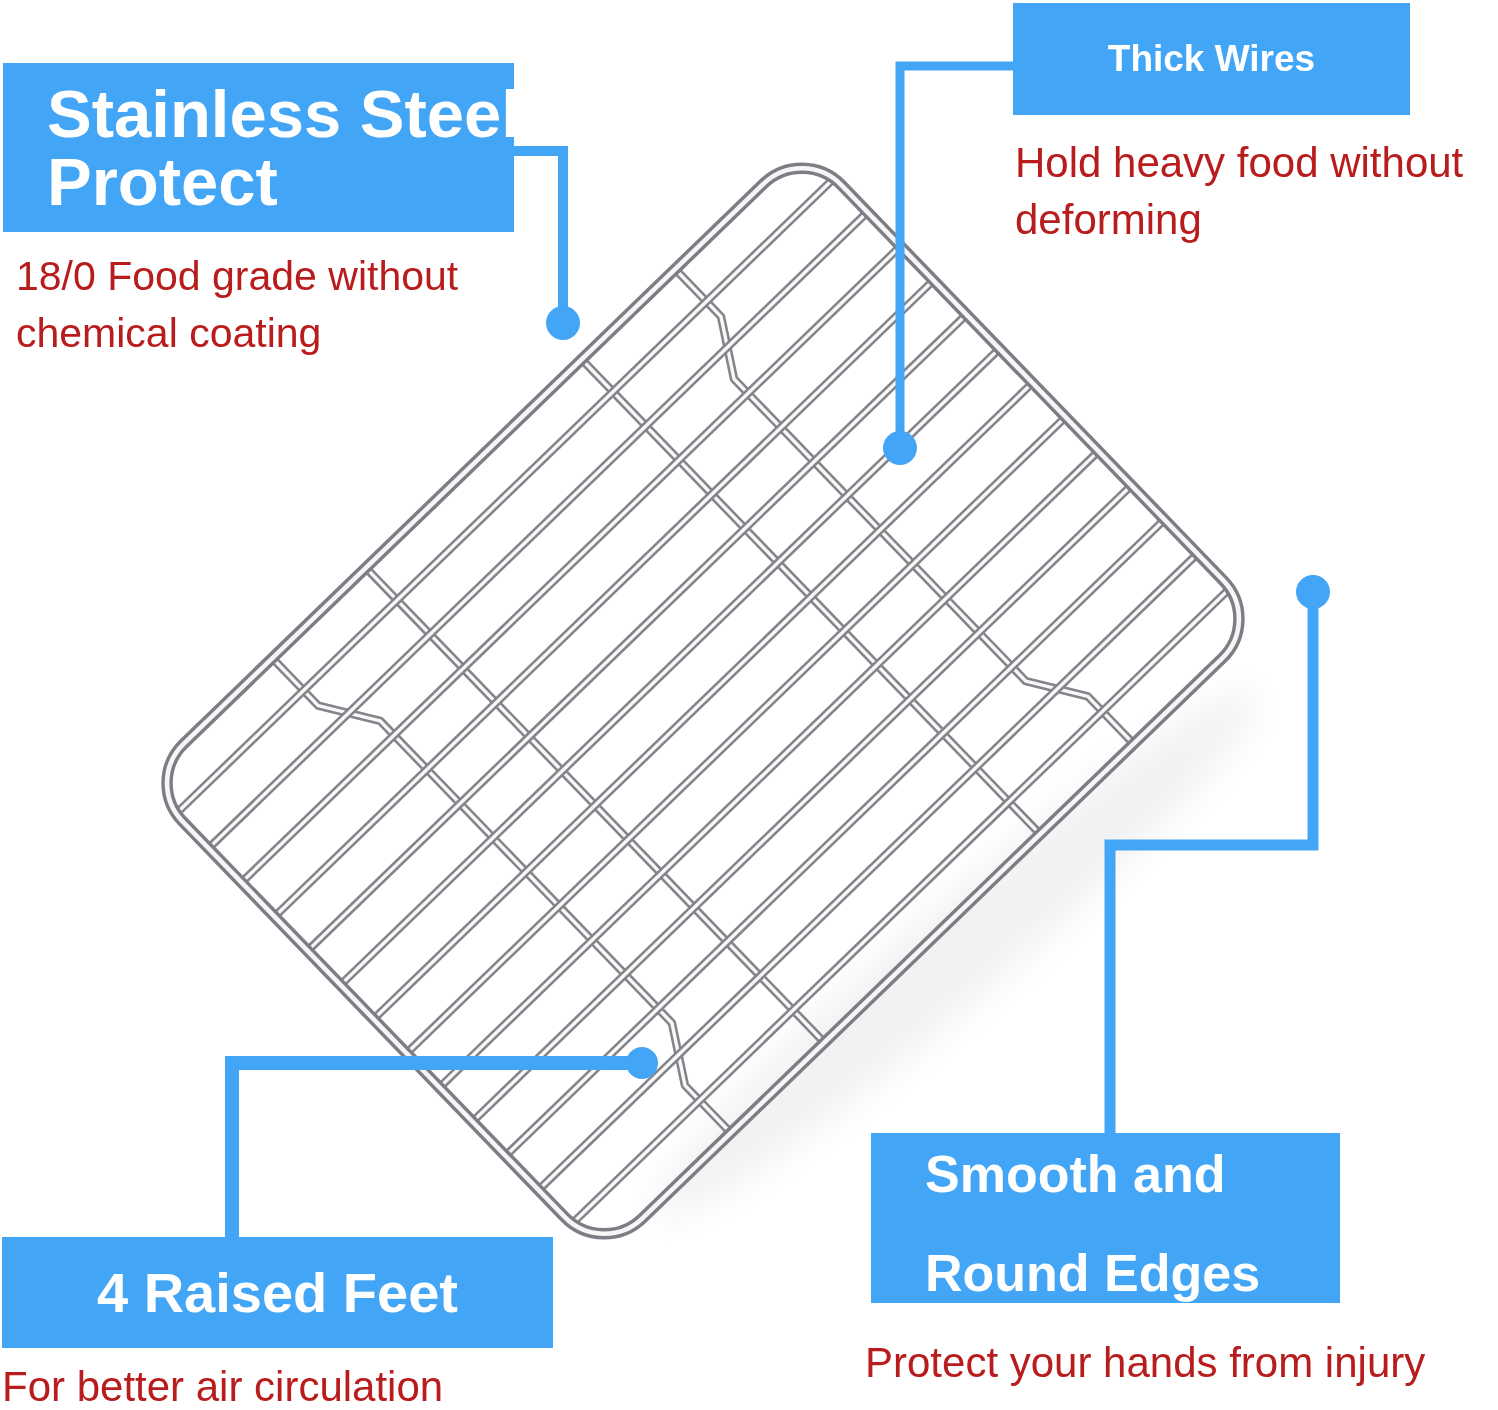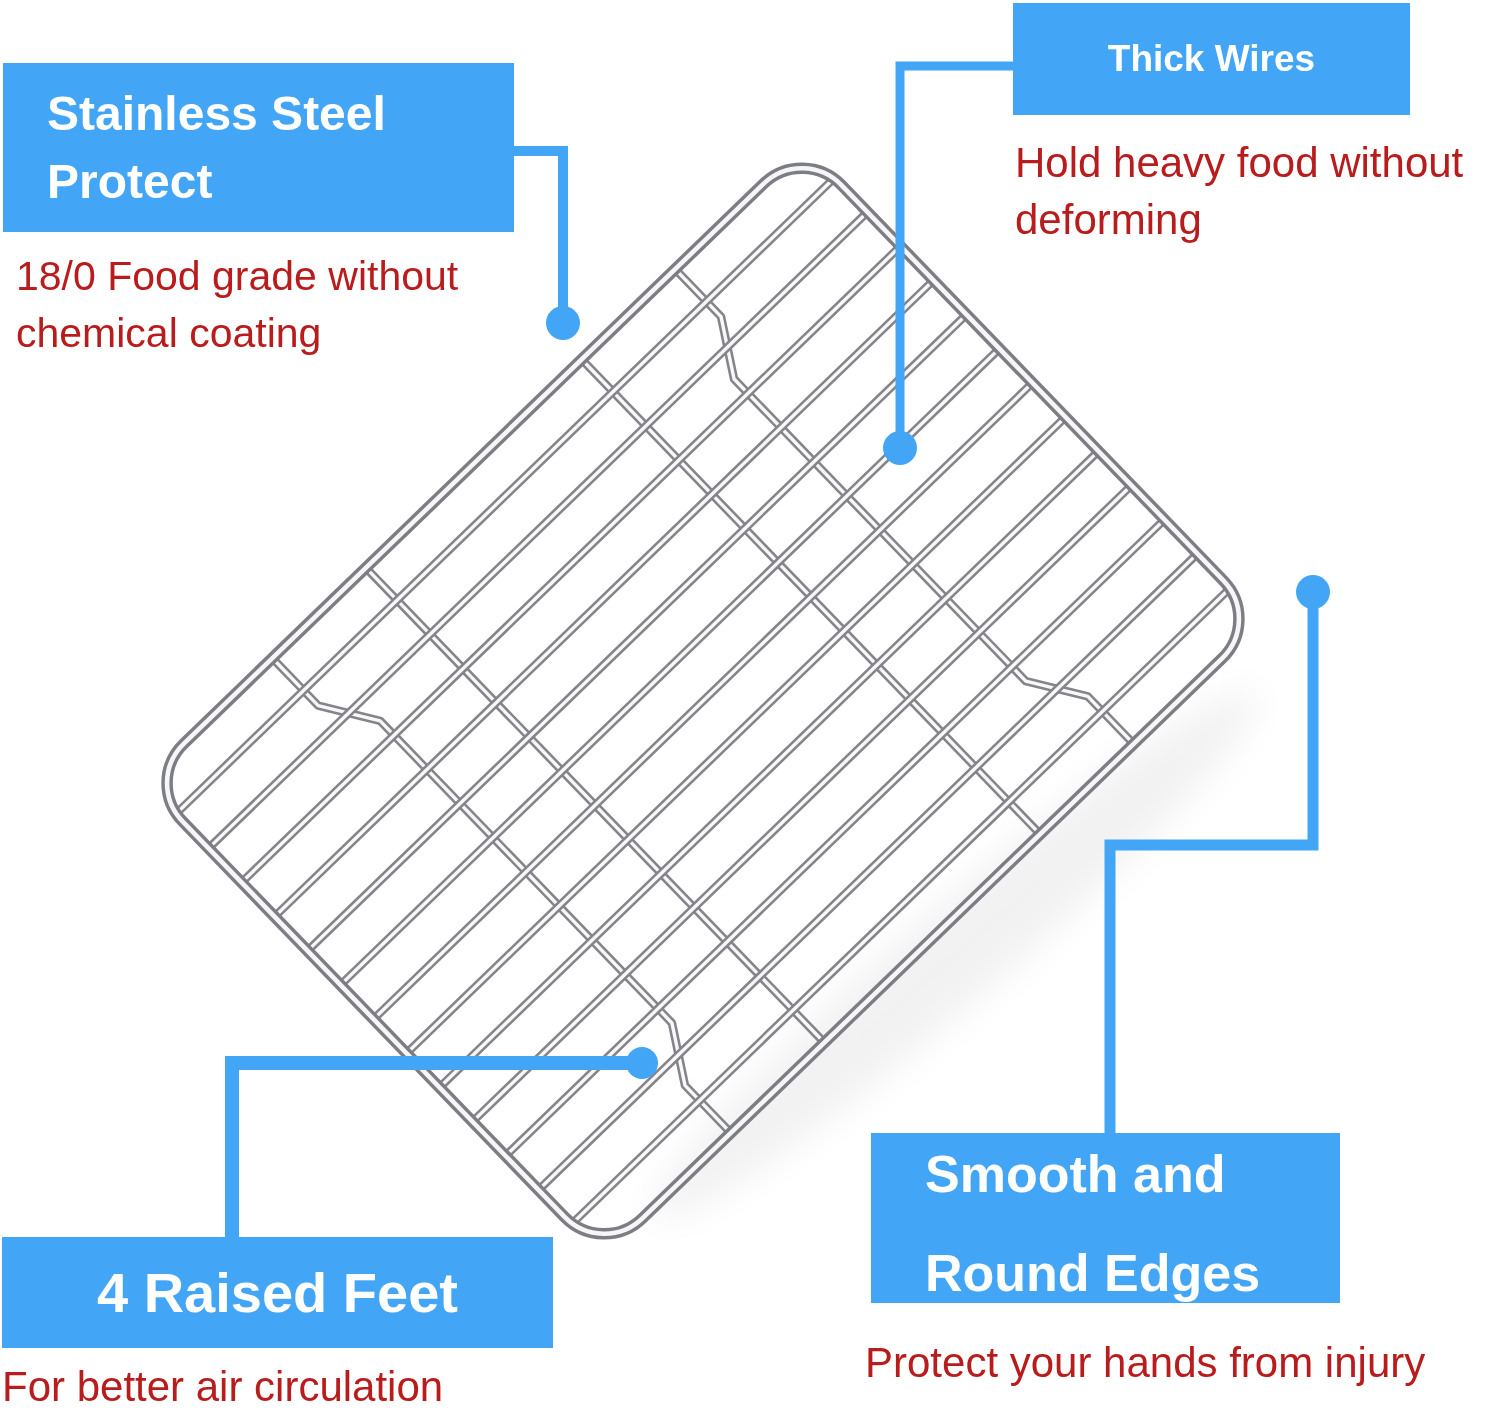--- a/index.html
+++ b/index.html
@@ -32,21 +32,21 @@
   }
   .label-box .line{white-space:nowrap;}
   .desc{
     position:absolute;
     color:#b91c1c;
     font-size:42px;
     line-height:57px;
     white-space:nowrap;
   }
 
-  #box-material{left:3px;top:63px;width:511px;height:169px;padding-left:44px;font-size:48px;}
+  #box-material{left:3px;top:63px;width:511px;height:169px;padding-left:44px;font-size:67px;}
   #box-material .line{line-height:68px;}
   #desc-material{left:16px;top:248px;font-size:41px;}
 
   #box-wires{left:1013px;top:3px;width:397px;height:112px;align-items:center;font-size:37px;text-align:center;}
   #desc-wires{left:1015px;top:134px;}
 
   #box-feet{left:2px;top:1237px;width:551px;height:111px;align-items:center;font-size:56px;}
   #desc-feet{left:2px;top:1358px;}
 
   #box-edges{left:871px;top:1133px;width:469px;height:170px;padding-left:54px;padding-top:8px;justify-content:flex-start;font-size:52px;gap:32px;}

